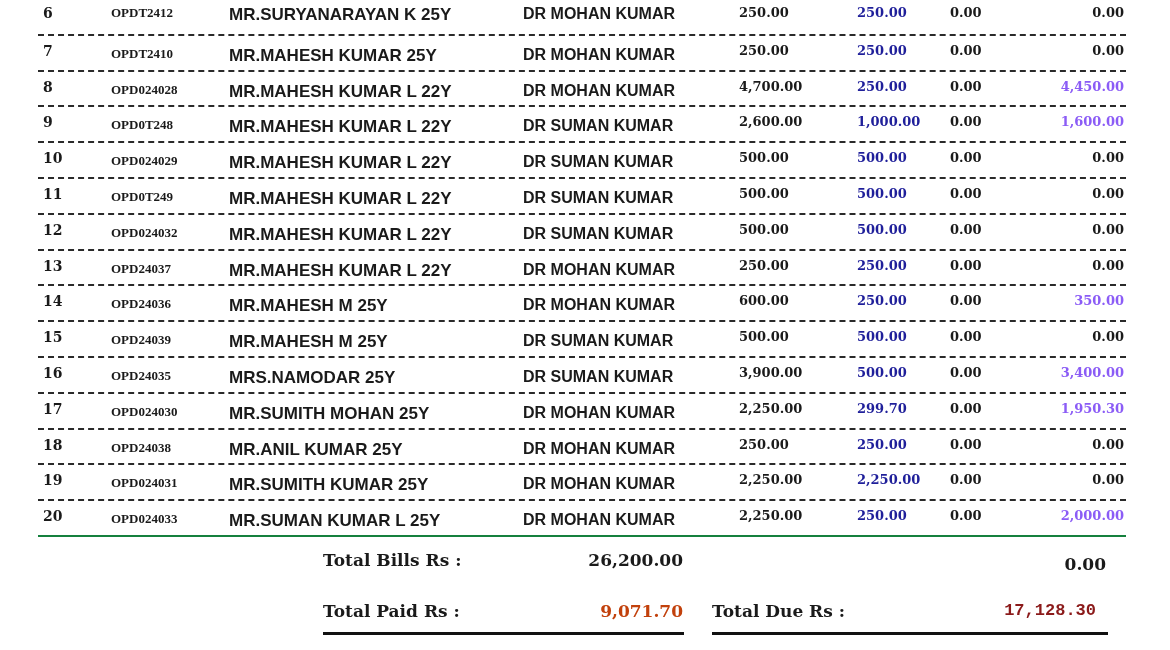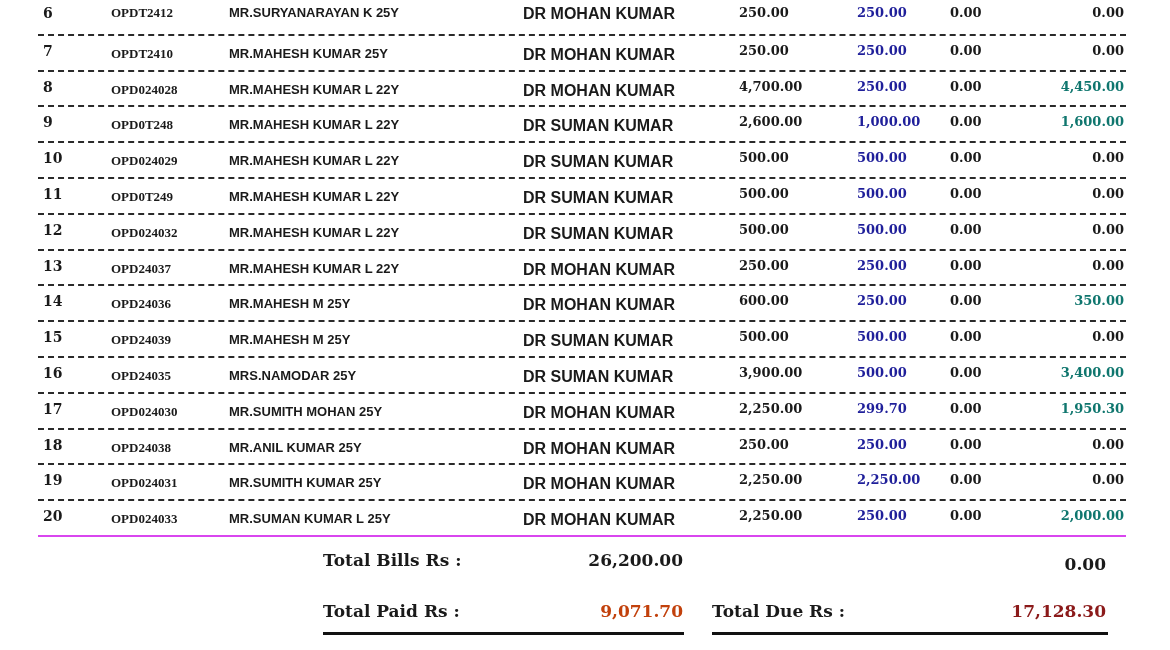--- a/index.html
+++ b/index.html
@@ -1,31 +1,31 @@
 <!DOCTYPE html>
 <html><head>
   <meta charset="utf-8">
   <style>
     html, body { margin: 0; padding: 0; background: #ffffff; }
     body { width: 1170px; height: 650px; position: relative; overflow: hidden; color: #1a1a1a; }
     .table { position: absolute; left: 38px; top: 0; width: 1088px; }
     .row { position: relative; height: 35.8px; border-bottom: 2px dashed #2a2a2a; box-sizing: border-box; }
     .row:first-child { border-top: none; }
-    .row.last { border-bottom: 2px solid #d946ef; }
+    .row.last { border-bottom: 2px solid #15803d; }
     .cell { position: absolute; white-space: nowrap; font-weight: bold; }
     .sno { left: 5px; top: 7px; font-family: "DejaVu Serif", serif; font-size: 14px; }
     .opd { left: 73px; top: 10px; font-family: Liberation Serif, serif; font-size: 13px; }
-    .name { left: 191px; top: 10px; font-family: "Liberation Sans", sans-serif; font-size: 13px; }
+    .name { left: 191px; top: 10px; font-family: "Liberation Sans", sans-serif; font-size: 17px; }
     .doc { left: 485px; top: 10px; font-family: "Liberation Sans", sans-serif; font-size: 16px; }
     .bill { left: 701px; top: 7px; font-family: "DejaVu Serif", serif; font-size: 13px; }
     .paid { left: 780px; width: 100px; text-align: right; top: 7px; font-family: "DejaVu Serif", serif; font-size: 13px; color: #1f1f9a; }
     .paid.left { text-align: left; left: 819px; width: auto; }
     .disc { left: 912px; top: 7px; font-family: "DejaVu Serif", serif; font-size: 13px; }
     .due { right: 2px; top: 7px; font-family: "DejaVu Serif", serif; font-size: 13px; text-align: right; }
-    .due.red { color: #0f766e; }
+    .due.red { color: #8b5cf6; }
     .row:first-child .cell { top: 5px; }
 
     .totals { position: absolute; top: 548px; font-family: "DejaVu Serif", serif; font-weight: bold; font-size: 17px; }
     .tblock { position: absolute; }
     .tline { position: absolute; height: 34px; width: 100%; }
     .tlabel { position: absolute; left: 0; white-space: nowrap; }
     .tval { position: absolute; right: 0; white-space: nowrap; }
     .tval.blue { color: #c2410c; }
     .tval.red { color: #8b1a1a; }
     .underline { position: absolute; left: 0; right: 0; height: 3px; background: #111; }
@@ -197,17 +197,17 @@
       <span class="tval blue">9,071.70</span>
     </div>
     <div class="underline" style="top:84px;left:0;right:-1px;"></div>
   </div>
   <div class="tblock" style="left:712px;width:396px;">
     <div class="tline" style="top:6px;">
       <span class="tval" style="right:2px;">0.00</span>
     </div>
     <div class="tline" style="top:53px;">
       <span class="tlabel">Total Due Rs :</span>
-      <span class="tval red" style="right:2px;">17,128.30</span>
+      <span class="tval red" style="right:12px;font-family:Liberation Mono, monospace;">17,128.30</span>
     </div>
     <div class="underline" style="top:84px;"></div>
   </div>
 </div>
 
 </body></html>

